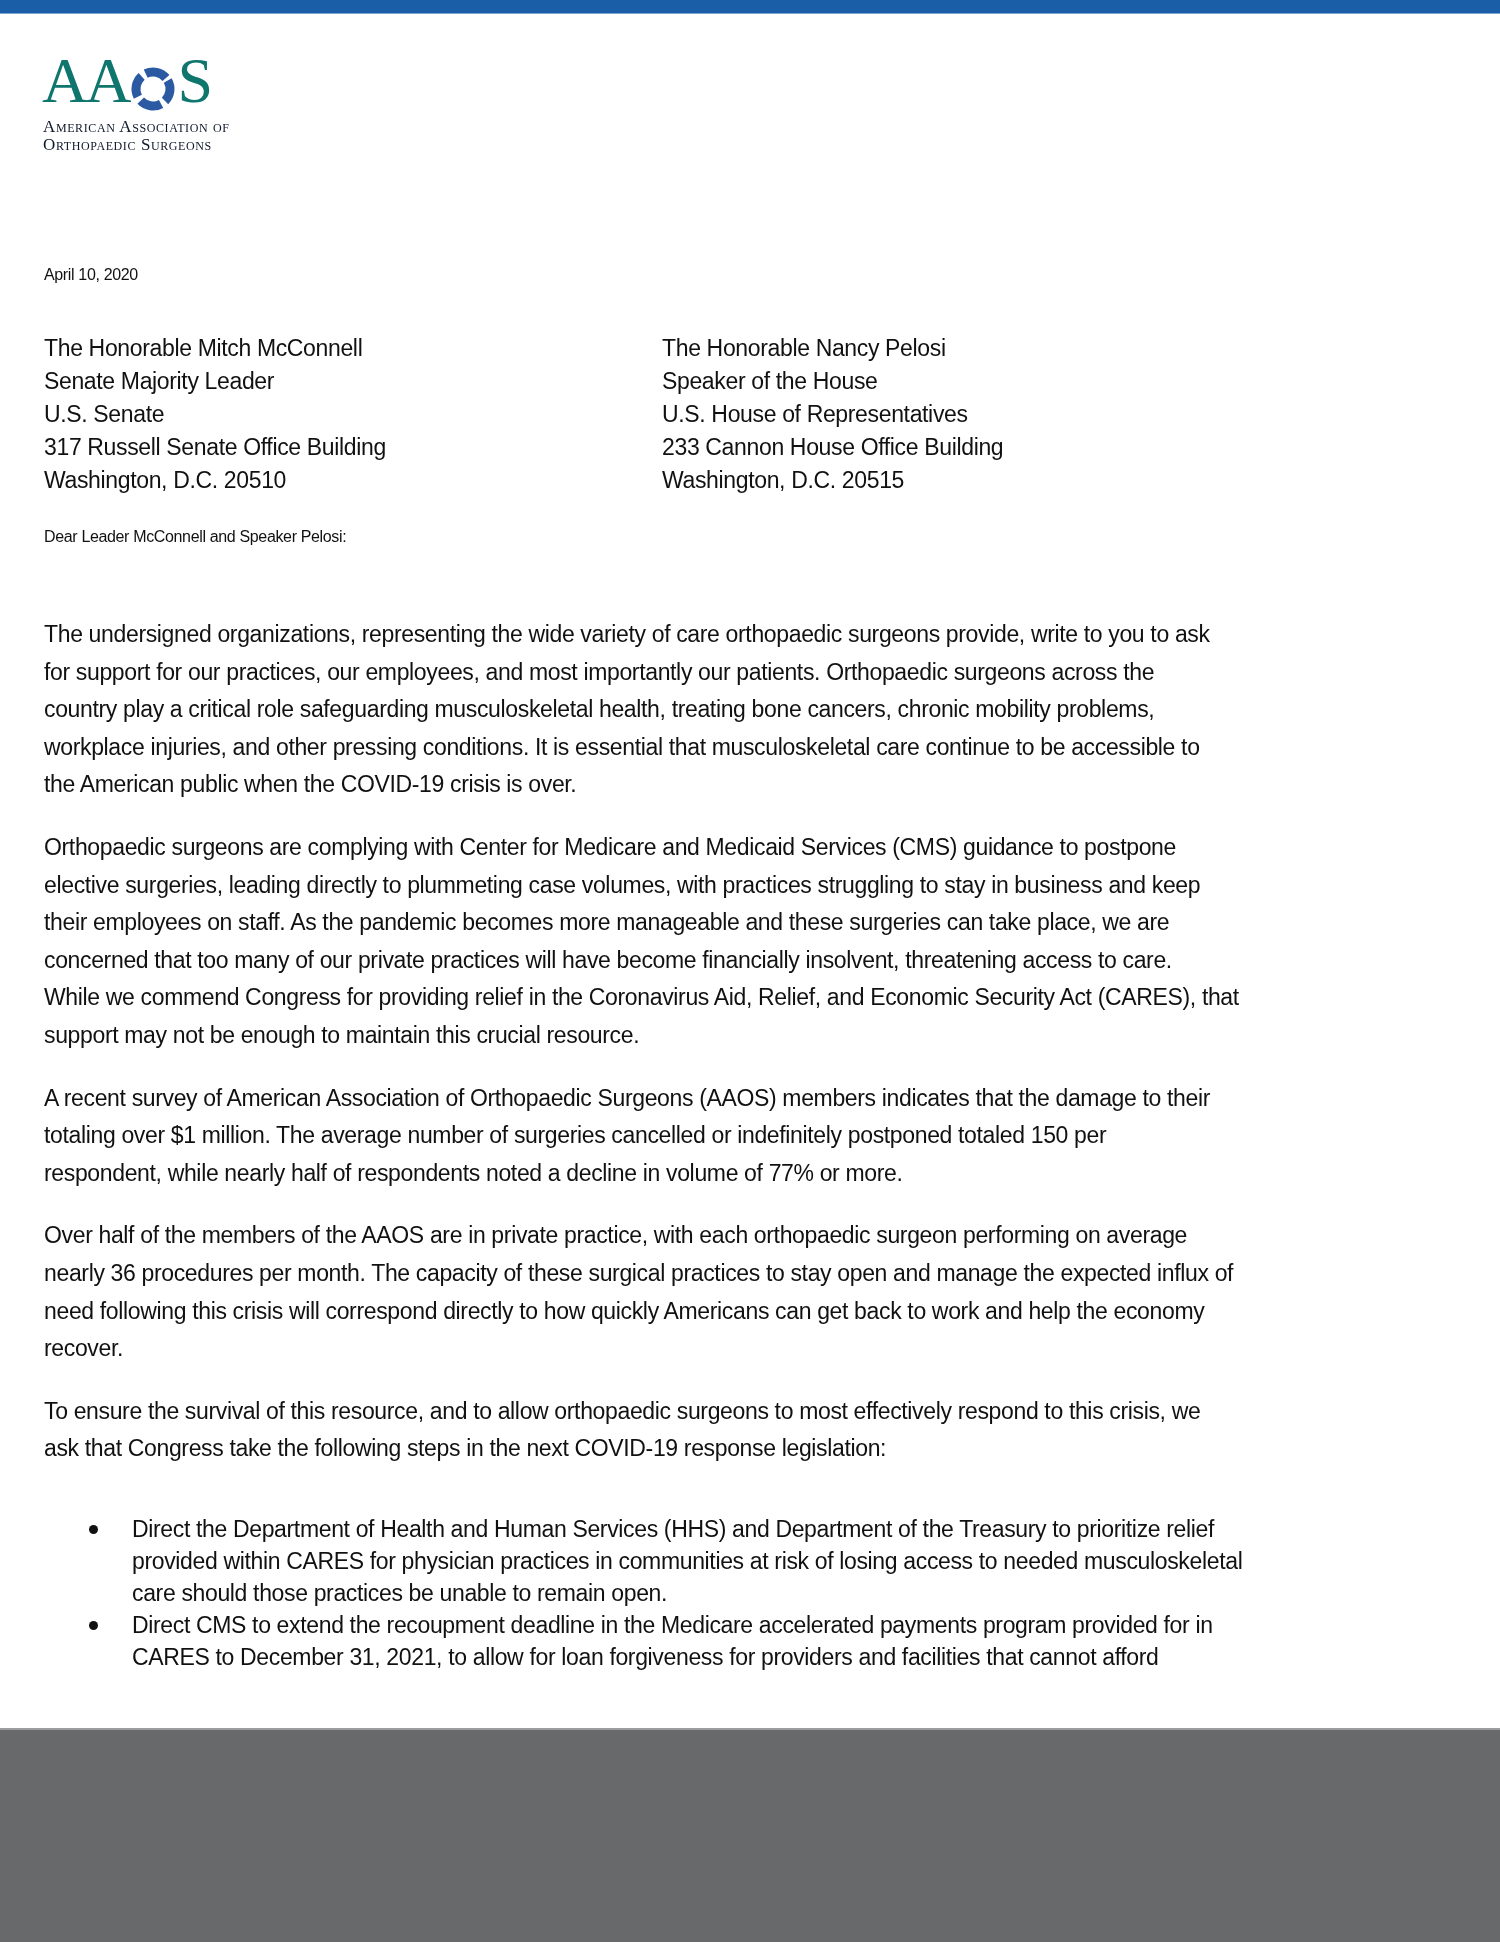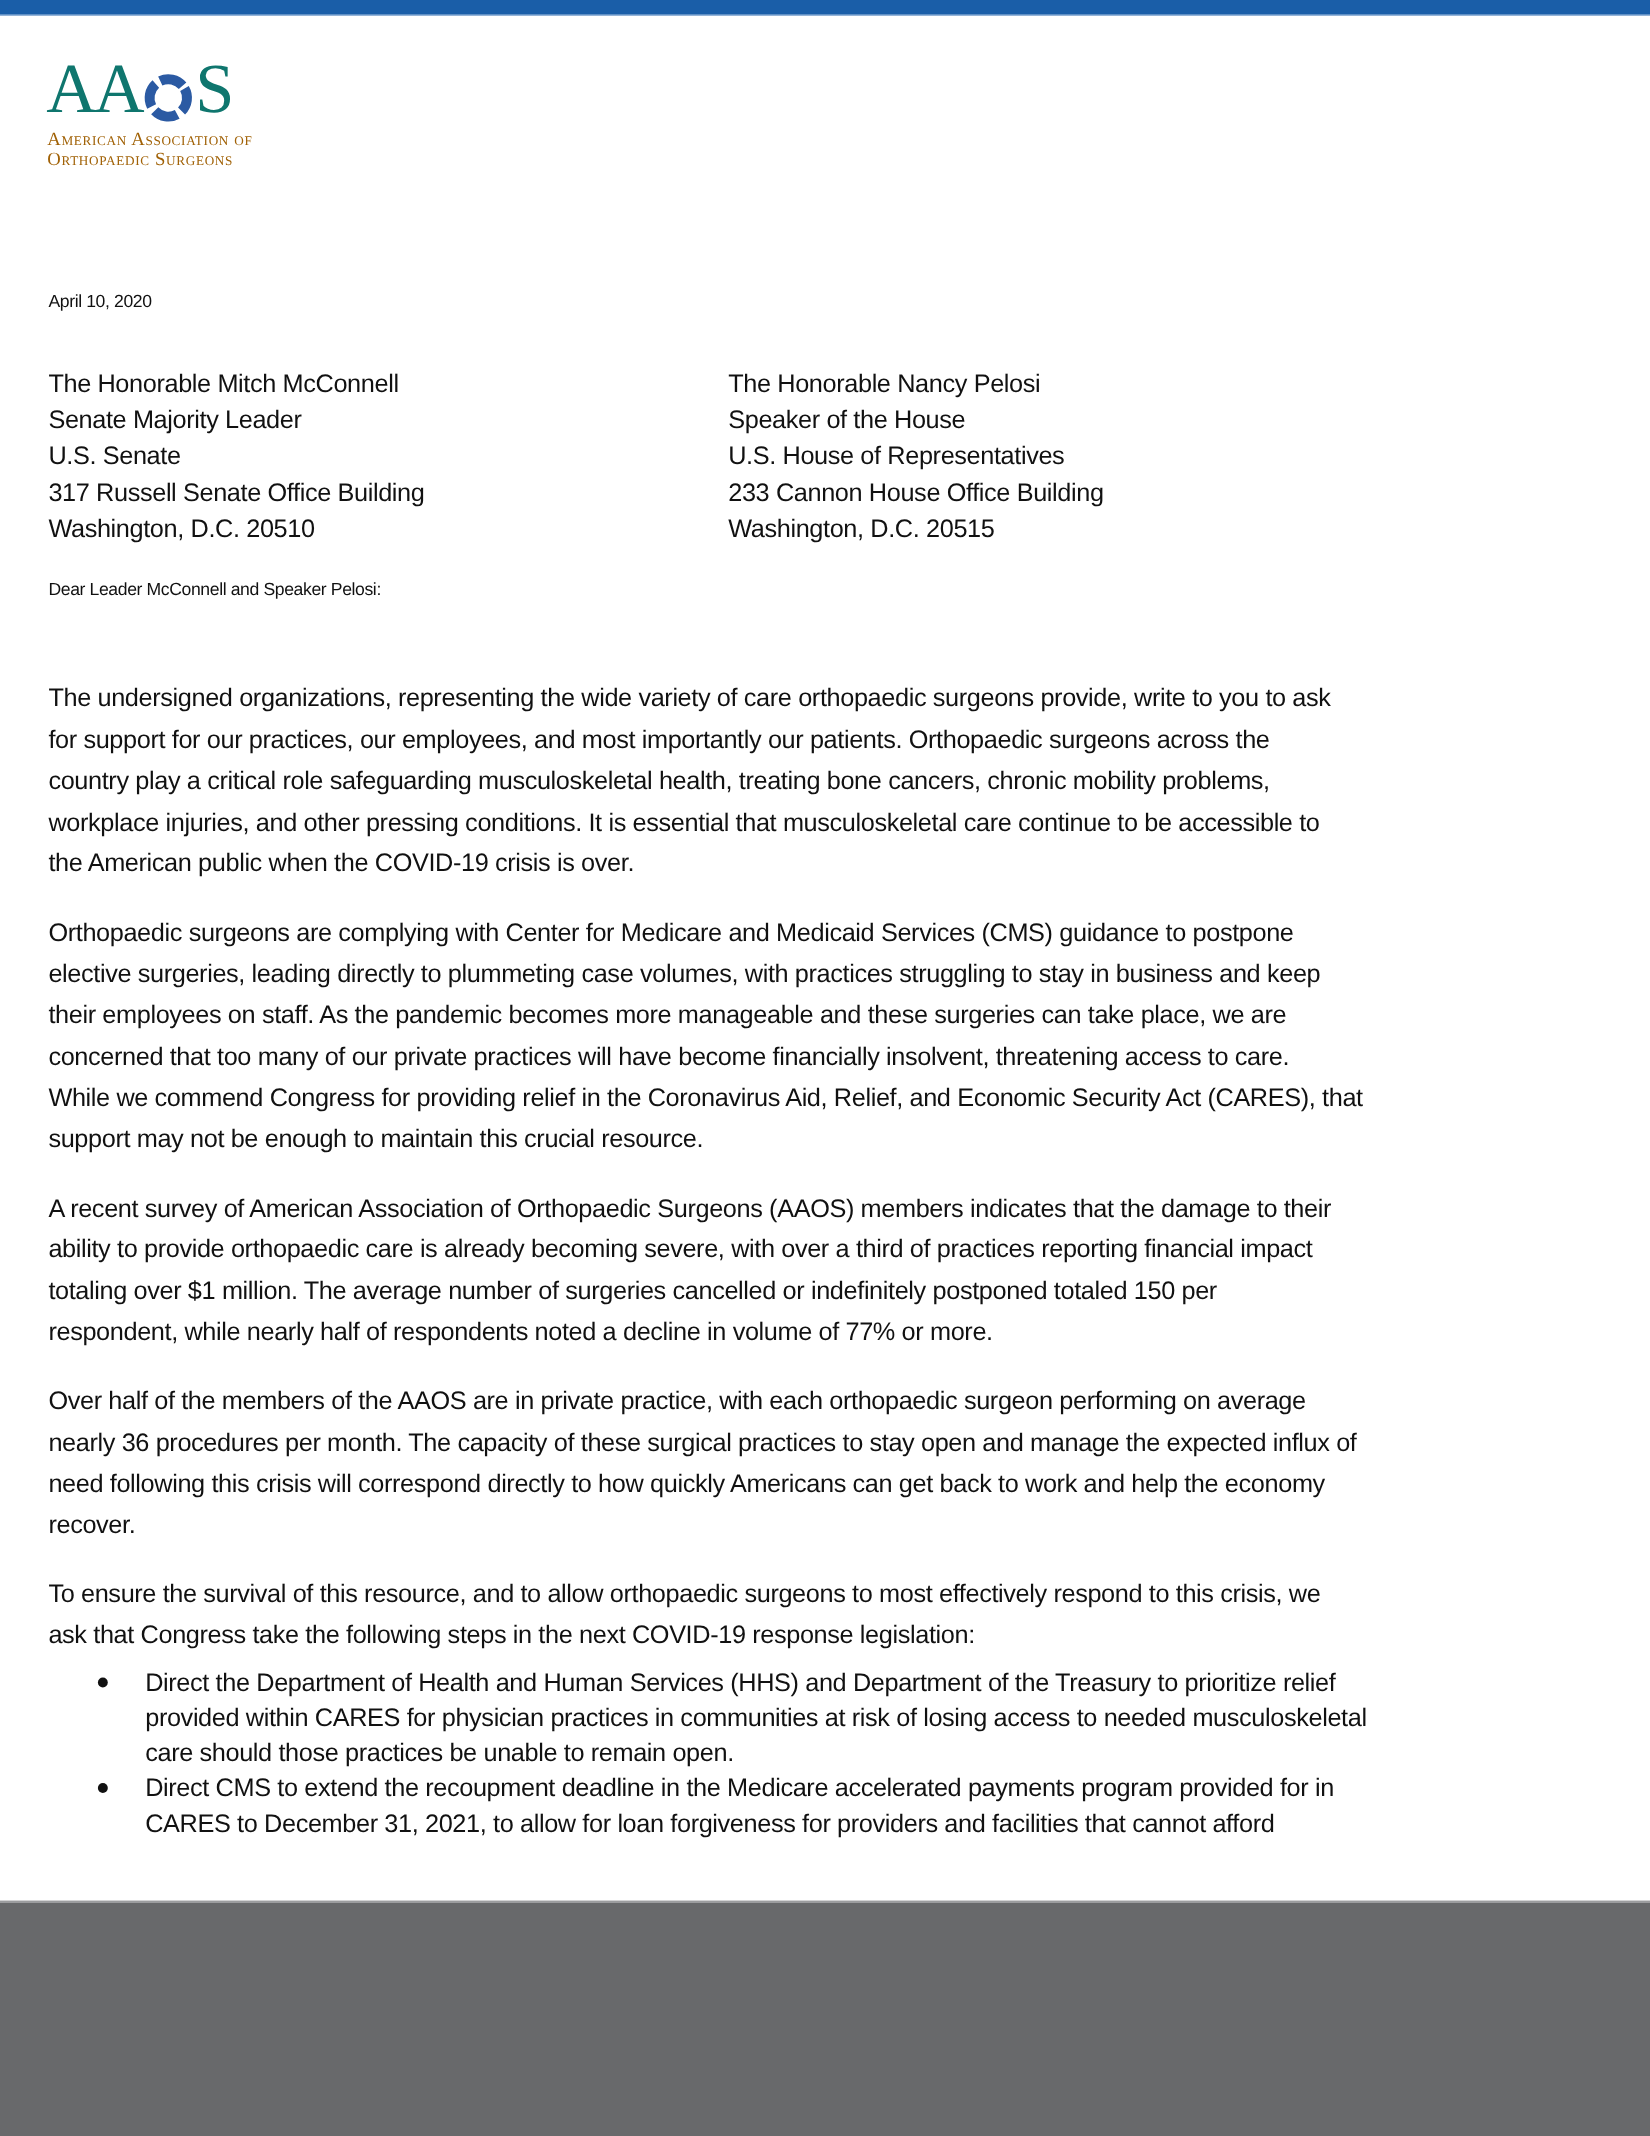--- a/index.html
+++ b/index.html
@@ -47,21 +47,21 @@
     display: inline-block;
     width: 46px;
     height: 46px;
     margin: 0 1px 2px 2px;
     position: relative;
   }
   .logo-sub {
     position: absolute;
     left: 1px;
     font-family: "Liberation Serif", "DejaVu Serif", serif;
-    color: #a16207;
+    color: #0f172a;
     font-size: 17px;
     line-height: 17px;
     letter-spacing: 0.6px;
     font-variant: small-caps;
     white-space: nowrap;
   }
   .logo-sub.l1 { top: 66px; }
   .logo-sub.l2 { top: 84px; }
 
   .text {
@@ -182,21 +182,20 @@
   <p class="para">
     <span class="line">Orthopaedic surgeons are complying with Center for Medicare and Medicaid Services (CMS) guidance to postpone</span>
     <span class="line">elective surgeries, leading directly to plummeting case volumes, with practices struggling to stay in business and keep</span>
     <span class="line">their employees on staff. As the pandemic becomes more manageable and these surgeries can take place, we are</span>
     <span class="line">concerned that too many of our private practices will have become financially insolvent, threatening access to care.</span>
     <span class="line">While we commend Congress for providing relief in the Coronavirus Aid, Relief, and Economic Security Act (CARES), that</span>
     <span class="line">support may not be enough to maintain this crucial resource.</span>
   </p>
   <p class="para">
     <span class="line">A recent survey of American Association of Orthopaedic Surgeons (AAOS) members indicates that the damage to their</span>
-    <span class="line">ability to provide orthopaedic care is already becoming severe, with over a third of practices reporting financial impact</span>
     <span class="line">totaling over $1 million. The average number of surgeries cancelled or indefinitely postponed totaled 150 per</span>
     <span class="line">respondent, while nearly half of respondents noted a decline in volume of 77% or more.</span>
   </p>
   <p class="para">
     <span class="line">Over half of the members of the AAOS are in private practice, with each orthopaedic surgeon performing on average</span>
     <span class="line">nearly 36 procedures per month. The capacity of these surgical practices to stay open and manage the expected influx of</span>
     <span class="line">need following this crisis will correspond directly to how quickly Americans can get back to work and help the economy</span>
     <span class="line">recover.</span>
   </p>
   <p class="para">

